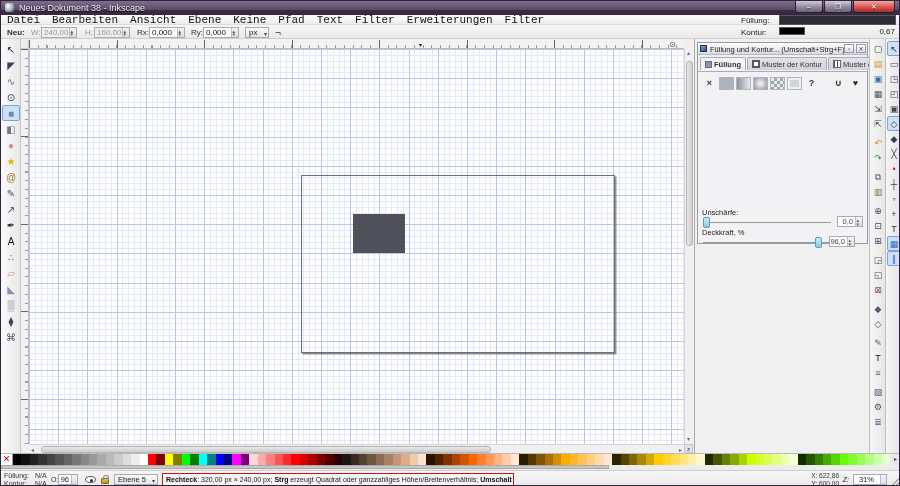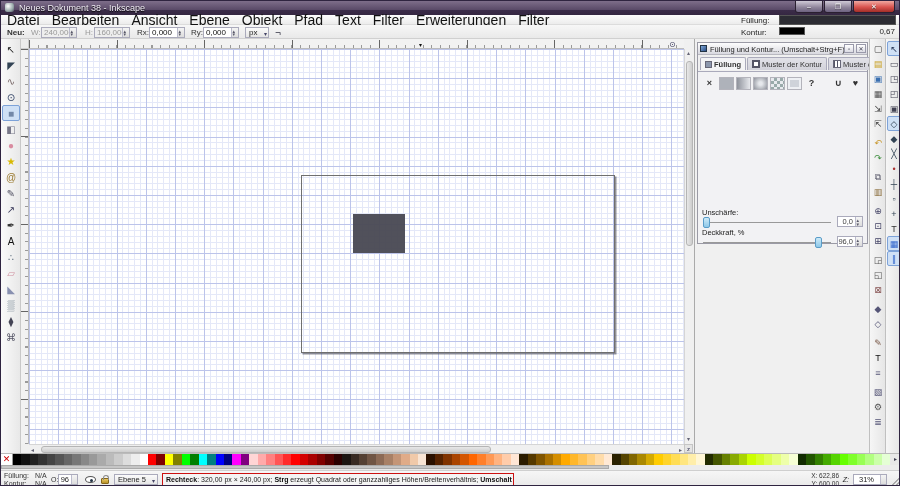--- a/index.html
+++ b/index.html
@@ -15,21 +15,21 @@
     background:radial-gradient(circle at 35% 35%,#fff,#9aa 60%,#445); border-radius:2px; }
   #title-text { position:absolute; left:18px; top:2px; font-size:9px; text-shadow:0 1px 1px #000; white-space:nowrap; }
   .winbtns { position:absolute; right:6px; top:0; display:flex; }
   .winbtn { width:28px; height:12px; margin-left:1px; border:1px solid #2a2030; border-top:none;
     border-radius:0 0 3px 3px; background:linear-gradient(180deg,#cfc9d6,#8d8399 60%,#6d6280);
     color:#fff; font-size:7px; line-height:11px; text-align:center; text-shadow:0 1px 1px #333; }
   .winbtn.close { width:42px; background:linear-gradient(180deg,#f0a8a0,#d9544f 55%,#a32e28); }
 
   
   #menubar { left:0; top:14px; width:900px; height:10px; background:linear-gradient(180deg,#fdfdfd,#ececec); border-bottom:1px solid #dcdcdc; display:flex; align-items:center; }
-  .menu-item { padding:0 6px; font-size:14px; color:#111; line-height:10px; }
+  .menu-item { padding:0 6px; font-size:11px; color:#111; line-height:10px;font-family:Liberation Mono, monospace; }
 
   
   #optionsbar { left:0; top:24px; width:900px; height:14px; background:linear-gradient(180deg,#f7f7f7,#e9e9e9); border-bottom:1px solid #d0d0d0; }
   .opt-label { position:absolute; top:3px; font-size:8px; color:#333; }
   .opt-label.bold { font-weight:bold; }
   .spinfield { position:absolute; top:1.5px; height:11px; background:#fff; border:1px solid #aab;
     font-size:8px; line-height:10px; padding:0 8px 0 2px; color:#111; }
   .spinfield.disabled { background:#eee; color:#999; }
   .spinfield .updown { position:absolute; right:0; top:0; width:7px; height:100%;
     border-left:1px solid #bbc; background:linear-gradient(180deg,#f4f4f4,#ddd); }
@@ -167,21 +167,21 @@
       <span class="winbtn close">✕</span>
     </span>
   </div>
 
   <div class="abs" id="menubar">
 
   <span class="menu-item">Datei</span>
       <span class="menu-item">Bearbeiten</span>
       <span class="menu-item">Ansicht</span>
       <span class="menu-item">Ebene</span>
-      <span class="menu-item">Objekt</span>
+      <span class="menu-item">Keine</span>
       <span class="menu-item">Pfad</span>
       <span class="menu-item">Text</span>
       <span class="menu-item">Filter</span>
       <span class="menu-item">Erweiterungen</span>
       <span class="menu-item">Filter</span>
     </div>
 
   <div class="abs" id="optionsbar">
     <span class="opt-label bold" style="left:6px">Neu:</span>
     <span class="opt-label" style="left:30px;color:#999">W:</span>
@@ -303,21 +303,21 @@
         </div>
         <span class="slider-label" style="top:136px">Unschärfe:</span>
         <div class="slider-track" style="top:150px;width:128px">
           <span class="slider-thumb" style="left:0"></span>
         </div>
         <span class="mini-spin" style="right:4px;top:144px"><span>0,0</span><span class="updown"></span></span>
         <span class="slider-label" style="top:156px">Deckkraft, %</span>
         <div class="slider-track" style="top:170px;width:128px">
           <span class="slider-thumb" style="left:112px"></span>
         </div>
-        <span class="mini-spin" style="right:4px;top:164px"><span>96,0</span><span class="updown"></span></span>
+        <span class="mini-spin" style="right:12px;top:164px"><span>96,0</span><span class="updown"></span></span>
       </div>
     </div>
   </div>
 
   <div class="abs" id="commands">
 
   <div class="cmd" style="color: rgb(68, 68, 68);"><span>▢</span></div>
       <div class="cmd" style="color: rgb(201, 162, 39);"><span>▤</span></div>
       <div class="cmd" style="color: rgb(58, 111, 176);"><span>▣</span></div>
       <div class="cmd" style="color: rgb(85, 85, 85);"><span>▦</span></div>

